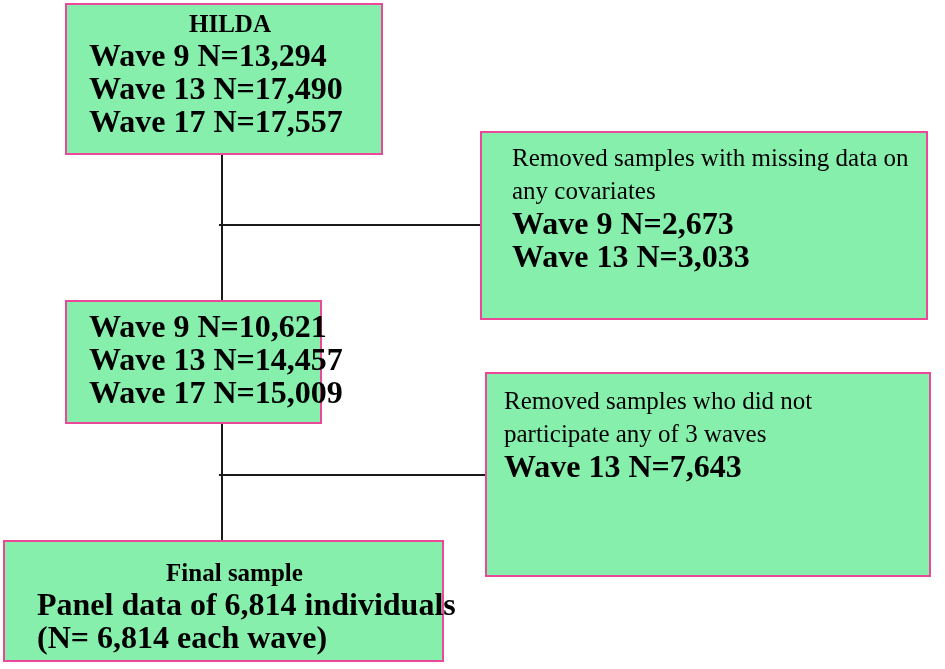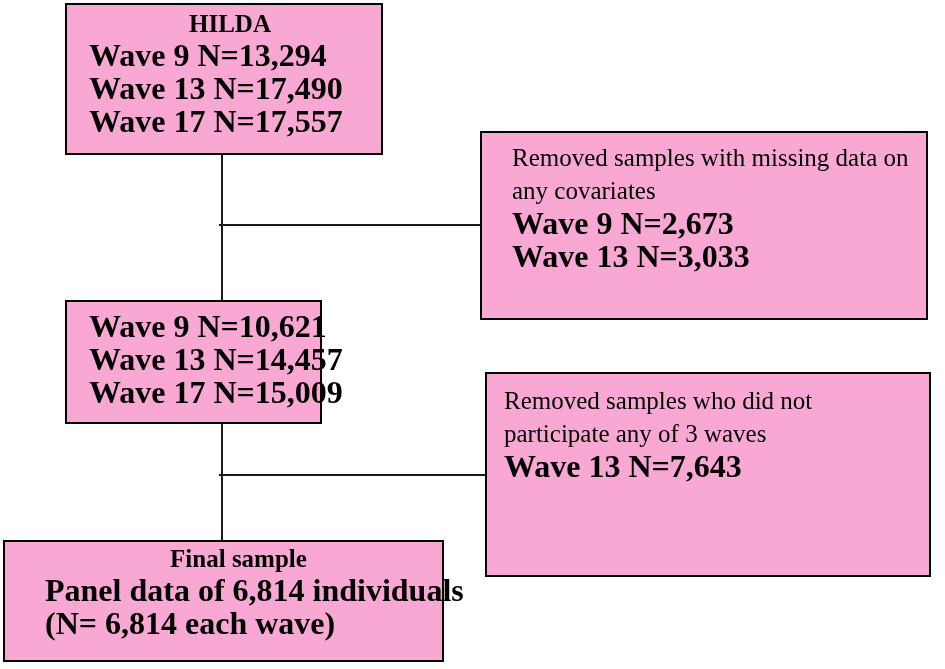--- a/index.html
+++ b/index.html
@@ -12,22 +12,22 @@
     width: 945px;
     height: 669px;
     background: #ffffff;
     font-family: "Liberation Serif", "DejaVu Serif", serif;
     color: #000000;
     overflow: hidden;
   }
   .box {
     position: absolute;
     box-sizing: border-box;
-    border: 2px solid #000000;
-    background: #f9a8d4;
+    border: 2px solid #ec4899;
+    background: #86efac;
     z-index: 2;
   }
   .box-inner {
     position: absolute;
     left: 0;
     right: 0;
   }
   .title {
     font-weight: bold;
     text-align: center;
@@ -52,21 +52,21 @@
   #box-excl-1     { left: 480px; top: 131px; width: 448px; height: 189px; }
   #box-excl-1 .box-inner { top: 8px; padding-left: 30px; padding-right: 12px; }
 
   #box-after-1    { left: 65px;  top: 300px; width: 257px; height: 124px; }
   #box-after-1 .box-inner { top: 8px; padding-left: 22px; padding-right: 10px; }
 
   #box-excl-2     { left: 485px; top: 372px; width: 446px; height: 205px; }
   #box-excl-2 .box-inner { top: 10px; padding-left: 17px; padding-right: 12px; }
 
   #box-final      { left: 3px;   top: 540px; width: 441px; height: 122px; }
-  #box-final .box-inner { top: 2px; padding-left: 40px; padding-right: 10px; }
+  #box-final .box-inner { top: 16px; padding-left: 32px; padding-right: 10px; }
 
   
   .conn-v {
     position: absolute;
     width: 2px;
     background: #1a1a1a;
     z-index: 1;
   }
   .conn-h {
     position: absolute;

